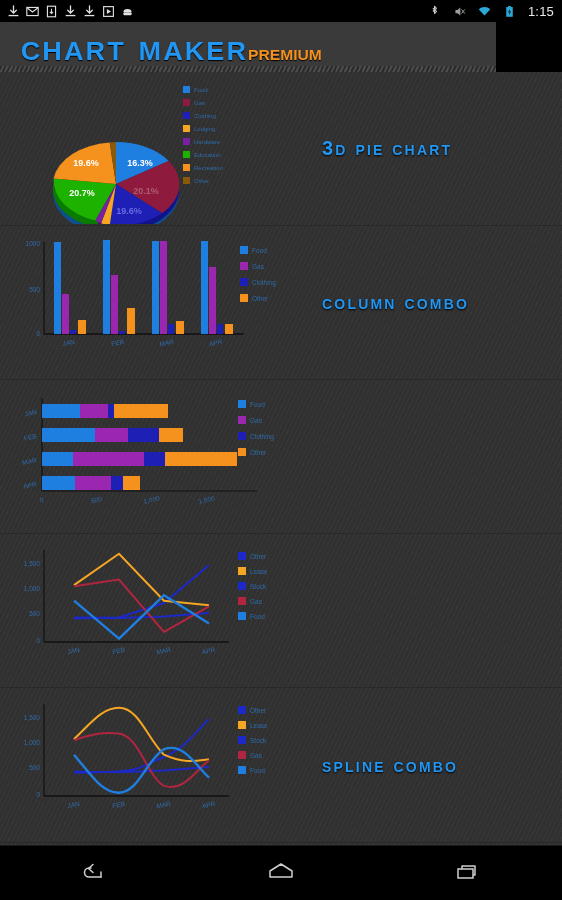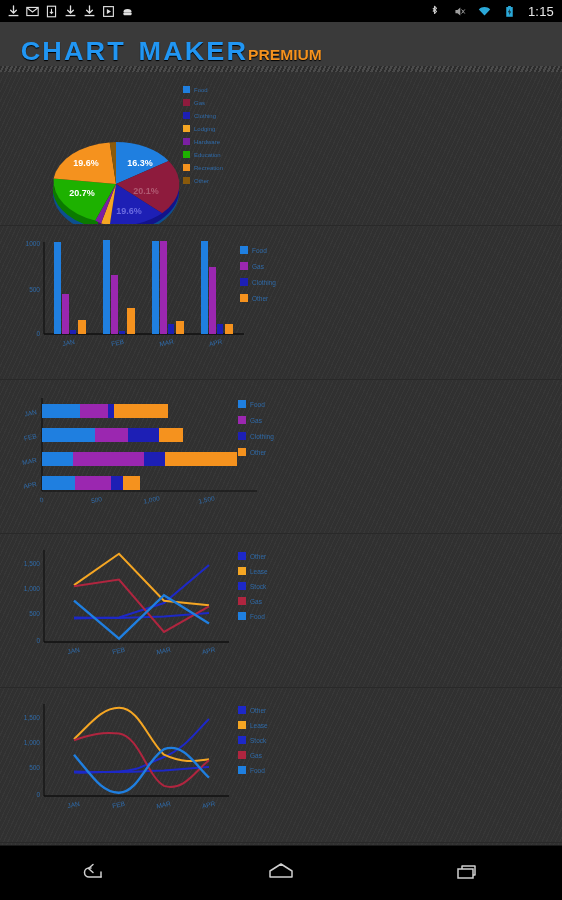--- a/index.html
+++ b/index.html
@@ -15,21 +15,21 @@
     position:absolute; top:0; left:0; width:562px; height:22px;
     background:#000; display:flex; align-items:center;
   }
   .sb-left{ display:flex; align-items:center; gap:6px; padding-left:7px; }
   .sb-right{ margin-left:auto; display:flex; align-items:center; gap:12px; padding-right:8px; }
   .sb-ico{ width:13px; height:13px; display:block; }
   .sb-clock{ color:#e8e8e8; font-size:13px; letter-spacing:.2px; }
 
   
   #header{
-    position:absolute; top:22px; left:0; width:562px; height:50px;
+    position:absolute; top:22px; left:0; width:496px; height:50px;
     background:#3a3a3a;
     display:flex; align-items:center;
     overflow:hidden;
   }
   #header::after{
     content:""; position:absolute; left:0; right:0; bottom:0; height:6px;
     background:repeating-linear-gradient(115deg,#2c2c2c 0 2px,#4a4a4a 2px 4px);
   }
   .logo{
     padding-left:26px; display:flex; align-items:baseline;
@@ -196,20 +196,21 @@
             <text x="11" y="58" fill="#2f6aa8">Hardware</text>
           <rect x="0" y="65" width="7" height="7" fill="#1db100"></rect>
             <text x="11" y="71" fill="#2f6aa8">Education</text>
           <rect x="0" y="78" width="7" height="7" fill="#f5921e"></rect>
             <text x="11" y="84" fill="#2f6aa8">Recreation</text>
           <rect x="0" y="91" width="7" height="7" fill="#8a5a0b"></rect>
             <text x="11" y="97" fill="#2f6aa8">Other</text>
         </g>
       </svg>
     </div>
+    <div class="row-title">3D Pie Chart</div>
   </div>
 
   <div class="row">
     <div class="thumb">
       <svg viewBox="0 0 312 150" width="312" height="150">
         <g transform="translate(44,14)">
           <line x1="0" y1="0" x2="0" y2="92" stroke="#111" stroke-width="1.2"></line>
           <line x1="0" y1="92" x2="200" y2="92" stroke="#111" stroke-width="1.4"></line>
           <text x="-4" y="4" fill="#2f6aa8" font-size="6.5" text-anchor="end">1000</text>
           <text x="-4" y="50" fill="#2f6aa8" font-size="6.5" text-anchor="end">500</text>
@@ -244,20 +245,21 @@
             <text x="12" y="7" fill="#2f6aa8">Food</text>
           <rect x="0" y="16" width="8" height="8" fill="#9b27b0"></rect>
             <text x="12" y="23" fill="#2f6aa8">Gas</text>
           <rect x="0" y="32" width="8" height="8" fill="#1d1fb5"></rect>
             <text x="12" y="39" fill="#2f6aa8">Clothing</text>
           <rect x="0" y="48" width="8" height="8" fill="#f5921e"></rect>
             <text x="12" y="55" fill="#2f6aa8">Other</text>
         </g>
       </svg>
     </div>
+    <div class="row-title">Column Combo</div>
   </div>
 
   <div class="row">
     <div class="thumb">
       <svg viewBox="0 0 312 150" width="312" height="150">
         <g transform="translate(42,16)">
           <line x1="0" y1="0" x2="0" y2="93" stroke="#111" stroke-width="1.2"></line>
           <line x1="0" y1="93" x2="215" y2="93" stroke="#111" stroke-width="1.2"></line>
           <text x="-5" y="16" fill="#2f6aa8" font-size="6.5" text-anchor="end" transform="rotate(-12 -5 16)">JAN</text>
           <text x="-5" y="40" fill="#2f6aa8" font-size="6.5" text-anchor="end" transform="rotate(-12 -5 40)">FEB</text>
@@ -366,20 +368,21 @@
             <text x="12" y="22" fill="#2f6aa8">Lease</text>
           <rect x="0" y="30" width="8" height="8" fill="#1d28c8"></rect>
             <text x="12" y="37" fill="#2f6aa8">Stock</text>
           <rect x="0" y="45" width="8" height="8" fill="#b0253f"></rect>
             <text x="12" y="52" fill="#2f6aa8">Gas</text>
           <rect x="0" y="60" width="8" height="8" fill="#1f7fe0"></rect>
             <text x="12" y="67" fill="#2f6aa8">Food</text>
         </g>
       </svg>
     </div>
+    <div class="row-title">Spline Combo</div>
   </div>
 
 </div>
 
 <div id="navbar">
   <div class="nav-btn">
     <svg width="30" height="24" viewBox="0 0 30 24">
       <path d="M22 16H10a4.5 4.5 0 0 1 0-9h2" stroke="#cfcfcf" stroke-width="1.5" fill="none" stroke-linecap="round"></path>
       <path d="M22 16v-5" stroke="#cfcfcf" stroke-width="1.5" fill="none" stroke-linecap="round"></path>
       <path d="M14 3.5L9.5 7.5 14 11.5" stroke="#cfcfcf" stroke-width="1.5" fill="none" stroke-linecap="round" stroke-linejoin="round"></path>

